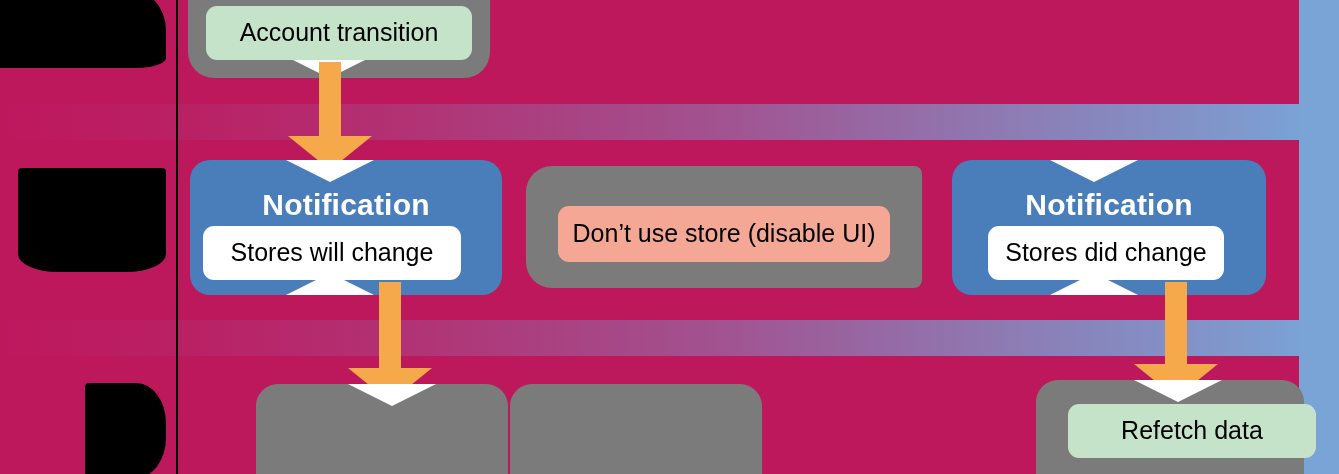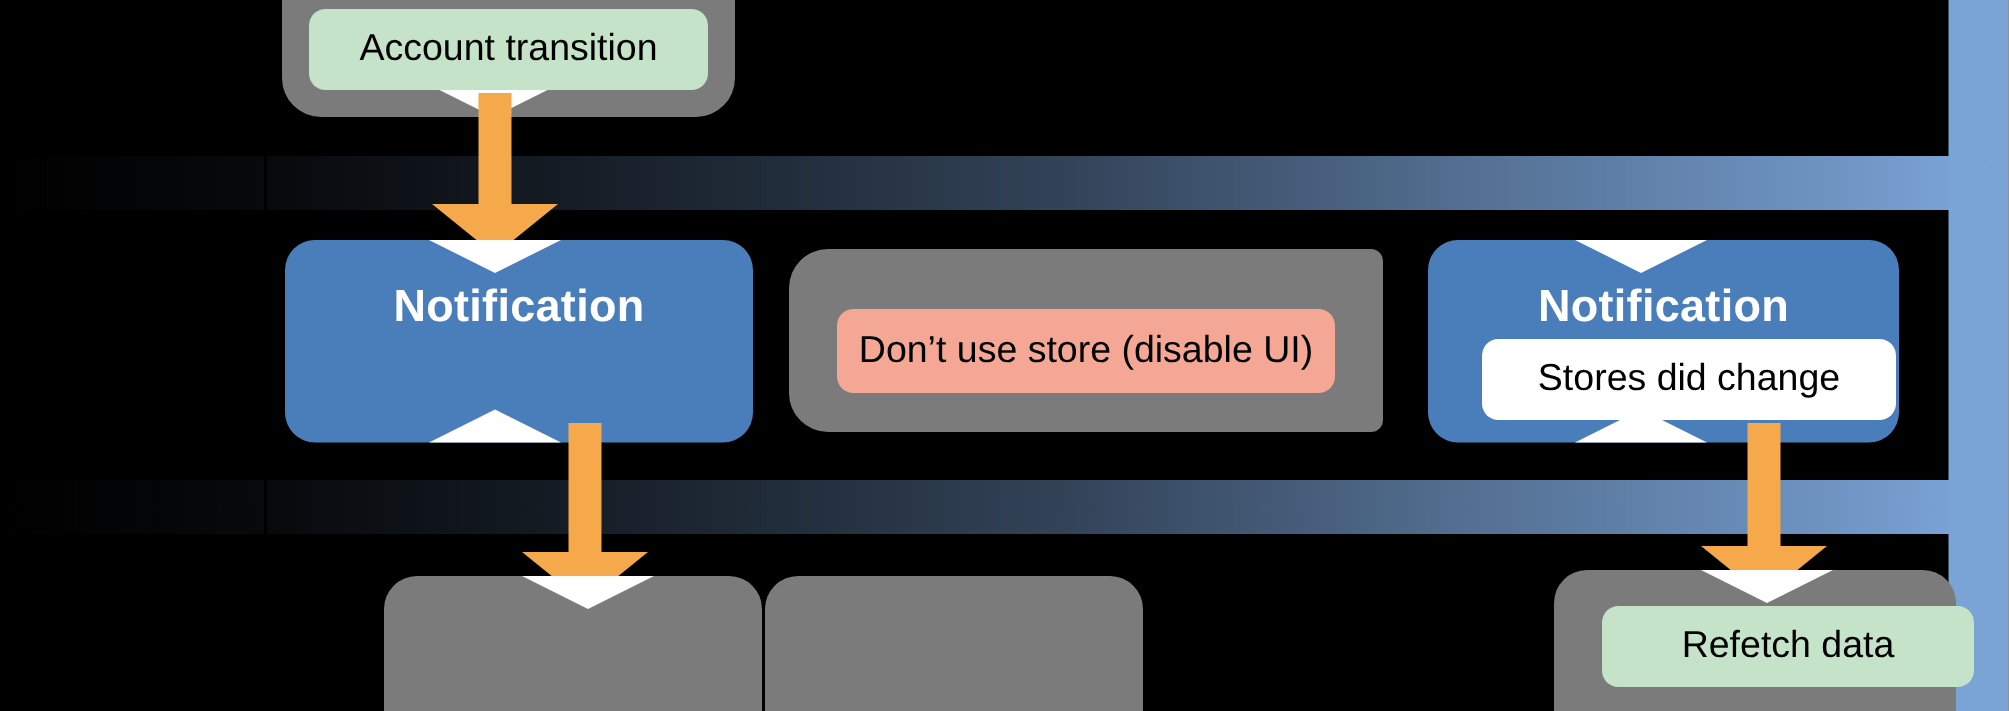--- a/index.html
+++ b/index.html
@@ -5,21 +5,21 @@
   html,body{margin:0;padding:0;background:#ffffff;}
   body{
     font-family:"Liberation Sans","DejaVu Sans",sans-serif;
     -webkit-font-smoothing:antialiased;
   }
   #stage{
     position:relative;
     width:1339px;
     height:474px;
     overflow:hidden;
-    background:#000000;
+    background:#be185d;
   }
 
   
   .flow-arrow{
     position:absolute;
     left:0;
     height:36px;
     width:1339px;
     pointer-events:none;
   }
@@ -186,31 +186,34 @@
 
   <div class="oarrow" style="left:288px; top:62px; width:84px; height:108px;">
     <div class="shaft" style="height:80px;"></div>
     <div class="head"></div>
   </div>
 
   <div class="notif" style="left:190px; top:160px; width:312px; height:135px;"></div>
   <div class="notch" style="left:286px; top:160px;"></div>
   <div class="notch up" style="left:286px; top:273px;"></div>
   <div class="notif-title" style="left:190px; top:188px; width:312px;">Notification</div>
+  <div class="chip white" style="left:203px; top:226px; width:258px; height:54px;">
+    <span>Stores will change</span>
+  </div>
 
   <div class="group g-mid" style="left:526px; top:166px; width:396px; height:122px;"></div>
   <div class="chip salmon" style="left:558px; top:206px; width:332px; height:56px;">
     <span>Don’t use store (disable UI)</span>
   </div>
 
   <div class="notif" style="left:952px; top:160px; width:314px; height:135px;"></div>
   <div class="notch" style="left:1050px; top:160px;"></div>
   <div class="notch up" style="left:1050px; top:273px;"></div>
   <div class="notif-title" style="left:952px; top:188px; width:314px;">Notification</div>
-  <div class="chip white" style="left:988px; top:226px; width:276px; height:54px;">
+  <div class="chip white" style="left:988px; top:226px; width:236px; height:54px;">
     <span>Stores did change</span>
   </div>
 
   <div class="oarrow" style="left:348px; top:282px; width:84px; height:120px;">
     <div class="shaft" style="height:92px;"></div>
     <div class="head"></div>
   </div>
 
   <div class="oarrow" style="left:1134px; top:282px; width:84px; height:116px;">
     <div class="shaft" style="height:88px;"></div>

